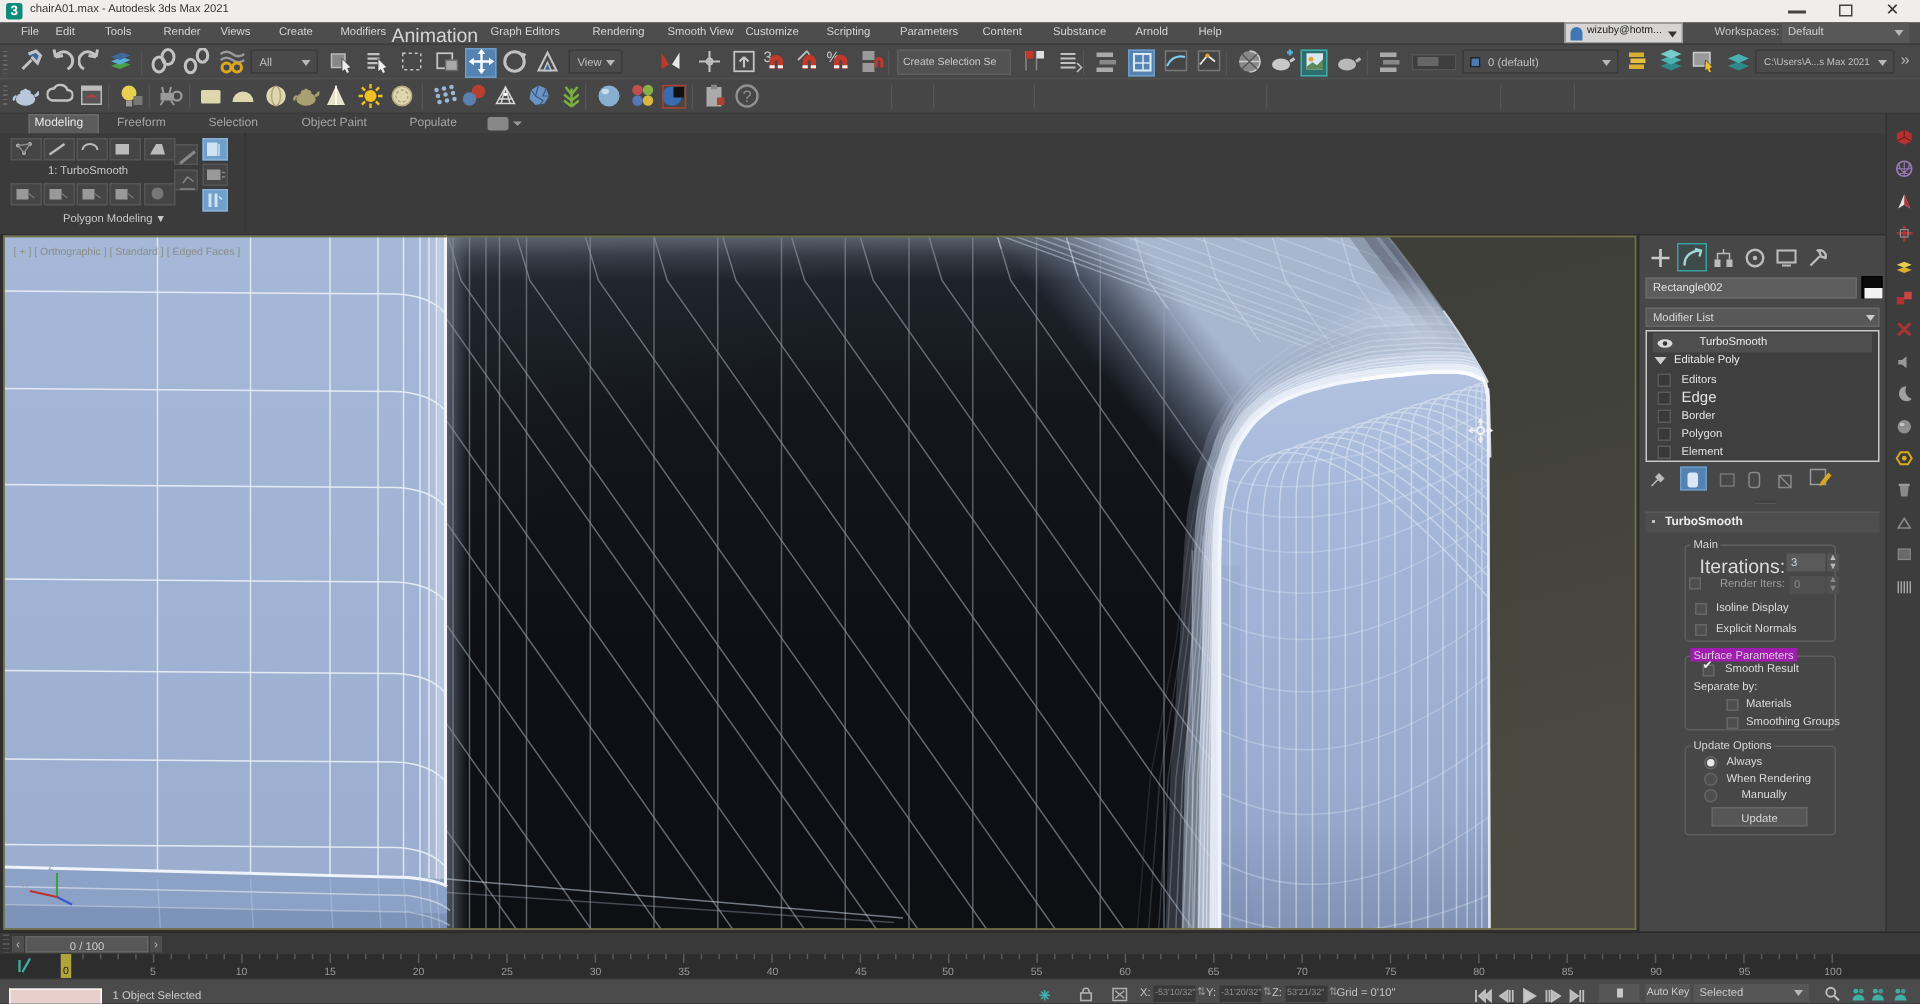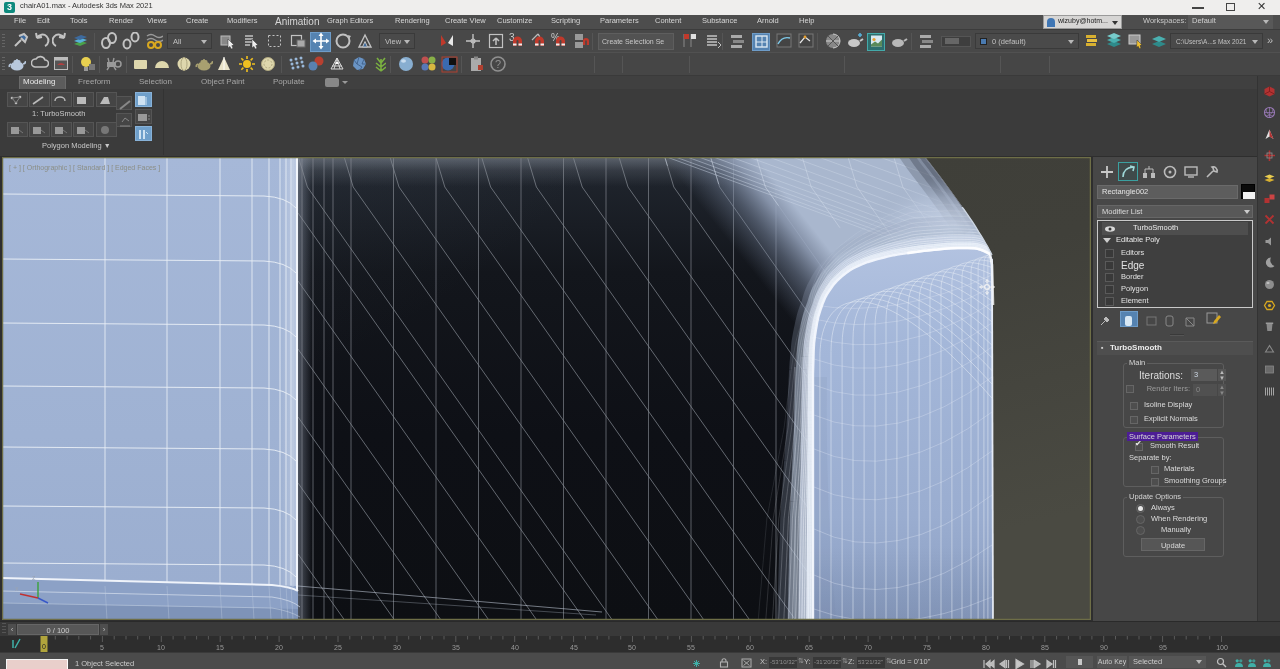--- a/index.html
+++ b/index.html
@@ -16,24 +16,24 @@
 <div class="abs" style="left:1257px;top:0px;font-size:11px;color:#333">✕</div>
 </div>
 <div class="abs" style="left:0;top:15px;width:1280px;height:14px;background:#4d4d4d">
 <div class="abs" style="left:14px;top:1px;font-size:7.5px;color:#d6d6d6">File</div>
 <div class="abs" style="left:37px;top:1px;font-size:7.5px;color:#d6d6d6">Edit</div>
 <div class="abs" style="left:70px;top:1px;font-size:7.5px;color:#d6d6d6">Tools</div>
 <div class="abs" style="left:109px;top:1px;font-size:7.5px;color:#d6d6d6">Render</div>
 <div class="abs" style="left:147px;top:1px;font-size:7.5px;color:#d6d6d6">Views</div>
 <div class="abs" style="left:186px;top:1px;font-size:7.5px;color:#d6d6d6">Create</div>
 <div class="abs" style="left:227px;top:1px;font-size:7.5px;color:#d6d6d6">Modifiers</div>
-<div class="abs" style="left:275px;top:1px;font-size:10px;color:#d6d6d6">Animation</div>
+<div class="abs" style="left:261px;top:1px;font-size:13px;color:#d6d6d6">Animation</div>
 <div class="abs" style="left:327px;top:1px;font-size:7.5px;color:#d6d6d6">Graph Editors</div>
 <div class="abs" style="left:395px;top:1px;font-size:7.5px;color:#d6d6d6">Rendering</div>
-<div class="abs" style="left:445px;top:1px;font-size:7.5px;color:#d6d6d6">Create View</div>
+<div class="abs" style="left:445px;top:1px;font-size:7.5px;color:#d6d6d6">Smooth View</div>
 <div class="abs" style="left:497px;top:1px;font-size:7.5px;color:#d6d6d6">Customize</div>
 <div class="abs" style="left:551px;top:1px;font-size:7.5px;color:#d6d6d6">Scripting</div>
 <div class="abs" style="left:600px;top:1px;font-size:7.5px;color:#d6d6d6">Parameters</div>
 <div class="abs" style="left:655px;top:1px;font-size:7.5px;color:#d6d6d6">Content</div>
 <div class="abs" style="left:702px;top:1px;font-size:7.5px;color:#d6d6d6">Substance</div>
 <div class="abs" style="left:757px;top:1px;font-size:7.5px;color:#d6d6d6">Arnold</div>
 <div class="abs" style="left:799px;top:1px;font-size:7.5px;color:#d6d6d6">Help</div>
 <div class="abs" style="left:1043px;top:0;width:79px;height:14px;background:#d6d5d4;border:1px solid #9a9a9a">
       <div class="abs" style="left:3px;top:2px;width:8px;height:9px;background:#3f76b4;border-radius:4px 4px 0 0"></div>
       <div class="abs" style="left:14px;top:1px;font-size:7px;color:#222">wizuby@hotm...</div>
@@ -630,33 +630,33 @@
 <div class="abs" style="left:113px;top:154px;width:16px;height:14px"><svg width="16" height="14">
         <rect x="1" y="2" width="10" height="10" fill="none" stroke="#999"></rect>
         <path d="M8,10 l5,-6 2,2 -5,6 -3,1 z" fill="#d8a820"></path>
       </svg></div>
 <div class="abs" style="left:77px;top:177px;width:14px;height:2px;background:#3a3a3a;border-bottom:1px solid #555"></div>
 <div class="abs" style="left:4px;top:184px;width:156px;height:14px;background:#4e4e4e;border-top:1px solid #5a5a5a"></div>
 <div class="abs" style="left:8px;top:186px;font-size:7.5px;color:#cfcfcf">▪</div>
 <div class="abs" style="left:17px;top:186px;font-size:8px;color:#ececec;font-weight:bold">TurboSmooth</div>
 <div class="abs" style="left:30px;top:206px;width:101px;height:65px;border:1px solid #5e5e5e;border-radius:3px"></div>
 <div class="abs" style="left:34px;top:201px;font-size:7.5px;color:#d6d6d6;background:#474747;padding:0 2px">Main</div>
-<div class="abs" style="left:40px;top:213px;width:56px;text-align:center;font-size:10px;color:#dcdcdc">Iterations:</div>
+<div class="abs" style="left:40px;top:213px;width:56px;text-align:center;font-size:13px;color:#dcdcdc">Iterations:</div>
 <div class="abs" style="left:98px;top:212px;width:26px;height:12px;background:#5a5a5a;font-size:7.5px;color:#cdd8e4;padding-left:3px;line-height:12px">3</div>
 <div class="abs" style="left:125px;top:212px;width:8px;height:12px;background:#555;font-size:6px;color:#bbb;text-align:center;line-height:6px">▲<br>▼</div>
 <div class="abs" style="left:33px;top:228px;width:8px;height:8px;background:#4e4e4e;border:1px solid #666"></div>
 <div class="abs" style="left:45px;top:227px;width:52px;text-align:right;font-size:7.5px;color:#9c9c9c">Render Iters:</div>
 <div class="abs" style="left:100px;top:227px;width:24px;height:12px;background:#505050;font-size:7.5px;color:#888;padding-left:3px;line-height:12px">0</div>
 <div class="abs" style="left:125px;top:227px;width:8px;height:12px;background:#505050;font-size:6px;color:#888;text-align:center;line-height:6px">▲<br>▼</div>
 <div class="abs" style="left:37px;top:245px;width:8px;height:8px;background:#4e4e4e;border:1px solid #666"></div>
 <div class="abs" style="left:51px;top:243px;font-size:7.5px;color:#dcdcdc">Isoline Display</div>
 <div class="abs" style="left:37px;top:259px;width:8px;height:8px;background:#4e4e4e;border:1px solid #666"></div>
 <div class="abs" style="left:51px;top:257px;font-size:7.5px;color:#dcdcdc">Explicit Normals</div>
 <div class="abs" style="left:30px;top:280px;width:101px;height:50px;border:1px solid #5e5e5e;border-radius:3px"></div>
-<div class="abs" style="left:34px;top:275px;font-size:7.5px;color:#d6d6d6;background:#4c1d95;padding:0 2px">Surface Parameters</div>
+<div class="abs" style="left:34px;top:275px;font-size:7.5px;color:#d6d6d6;background:#a21caf;padding:0 2px">Surface Parameters</div>
 <div class="abs" style="left:42px;top:286px;width:8px;height:8px;background:#4e4e4e;border:1px solid #666"></div>
 <div class="abs" style="left:42px;top:282px;font-size:8px;color:#ececec">✔</div>
 <div class="abs" style="left:57px;top:284px;font-size:7.5px;color:#dcdcdc">Smooth Result</div>
 <div class="abs" style="left:36px;top:296px;font-size:7.5px;color:#dcdcdc">Separate by:</div>
 <div class="abs" style="left:58px;top:309px;width:8px;height:8px;background:#4e4e4e;border:1px solid #666"></div>
 <div class="abs" style="left:71px;top:307px;font-size:7.5px;color:#dcdcdc">Materials</div>
 <div class="abs" style="left:58px;top:321px;width:8px;height:8px;background:#4e4e4e;border:1px solid #666"></div>
 <div class="abs" style="left:71px;top:319px;font-size:7.5px;color:#dcdcdc">Smoothing Groups</div>
 <div class="abs" style="left:30px;top:340px;width:101px;height:60px;border:1px solid #5e5e5e;border-radius:3px"></div>
 <div class="abs" style="left:34px;top:335px;font-size:7.5px;color:#d6d6d6;background:#474747;padding:0 2px">Update Options</div>

